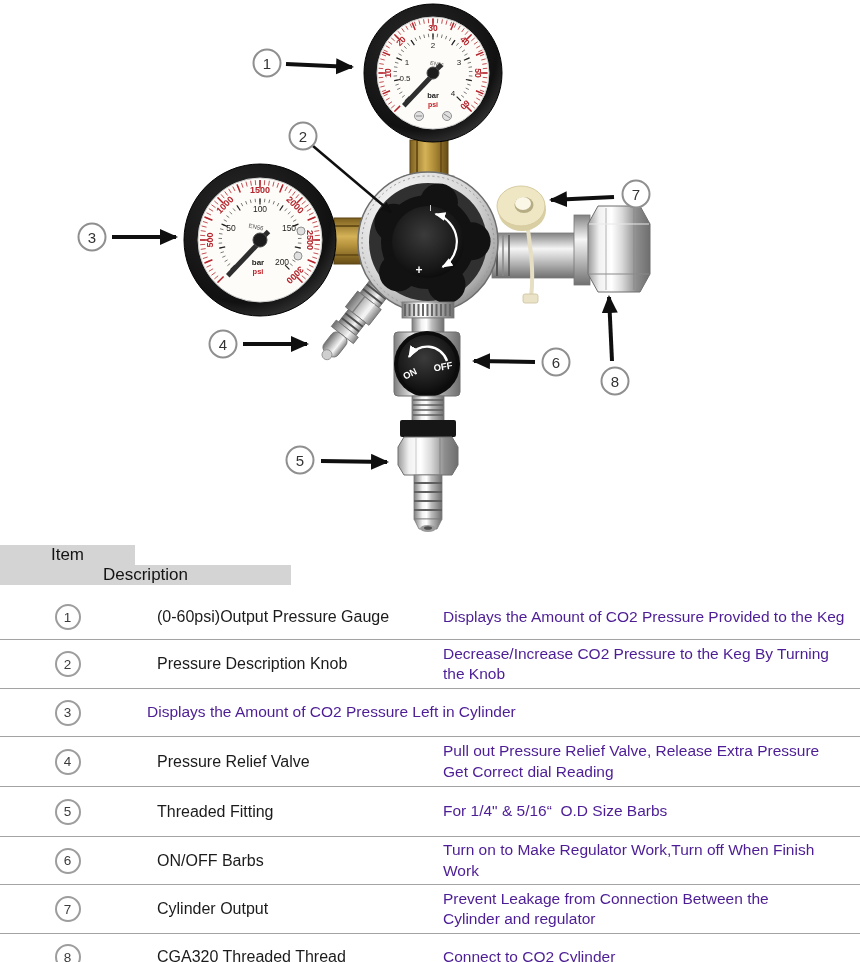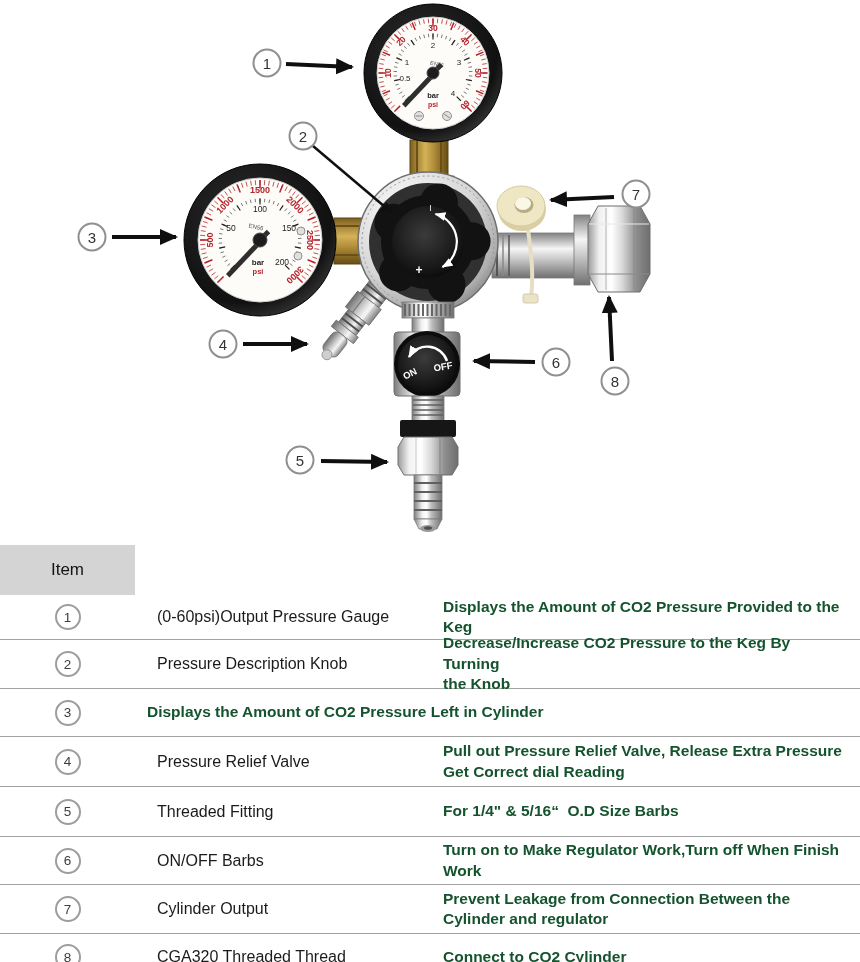--- a/index.html
+++ b/index.html
@@ -1,29 +1,29 @@
 <!DOCTYPE html>
 <html><head>
 <meta charset="utf-8">
 <style>
   html,body{margin:0;padding:0;background:#ffffff;}
   .page{width:860px;height:962px;background:#fff;font-family:"Liberation Sans",sans-serif;overflow:hidden;}
   svg text{font-family:"Liberation Sans",sans-serif;}
 
   
   .ptable{width:860px;}
-  .thead{display:flex;height:50px;}
+  .thead{display:flex;height:50px;flex-direction:column;}
   .hcell{background:#d4d4d4;color:#141414;font-size:17px;display:flex;align-items:center;justify-content:center;}
   .hgap{background:#ffffff;}
   .trow{display:flex;align-items:center;border-bottom:1px solid #a3a3a3;box-sizing:border-box;}
   .trow:last-child{border-bottom:none;}
   .c-item{width:135px;display:flex;justify-content:center;align-items:center;flex:0 0 auto;}
   .badge{width:22px;height:22px;border:2px solid #9d9d9d;border-radius:50%;display:flex;align-items:center;justify-content:center;font-size:13.5px;color:#3c3c3c;background:#fff;}
   .c-desc{width:274px;padding-left:22px;flex:0 0 auto;font-size:16px;color:#1b1b1b;}
-  .c-func{flex:1;padding-left:12px;padding-right:14px;font-size:15.5px;color:#14532d;line-height:1.32;white-space:pre-wrap;font-weight:bold;}
+  .c-func{flex:1;padding-left:12px;padding-right:14px;font-size:15.5px;color:#4c1d95;line-height:1.32;white-space:pre-wrap;}
 </style>
 </head>
 <body>
 
 <div class="page">
 
 
 <svg width="860" height="541" viewBox="0 0 860 541">
   <defs>
     <radialGradient id="bez" cx="0.4" cy="0.35" r="0.75">
@@ -558,20 +558,21 @@
           <text x="615" y="386.5">8</text>
         </g>
   </g>
 </svg>
 
 
 <div class="ptable">
   <div class="thead">
     <div class="hcell" style="width:135px">Item</div>
     <div class="hgap" style="width:5px"></div>
+    <div class="hcell" style="width:291px">Description</div>
     <div class="hgap" style="width:6px"></div>
   </div>
 
   <div class="trow" style="height:45px">
     <div class="c-item">
           <span class="badge">1</span>
         </div>
     <div class="c-desc">(0-60psi)Output Pressure Gauge</div>
     <div class="c-func">Displays the Amount of CO2 Pressure Provided to the Keg</div>
   </div>

